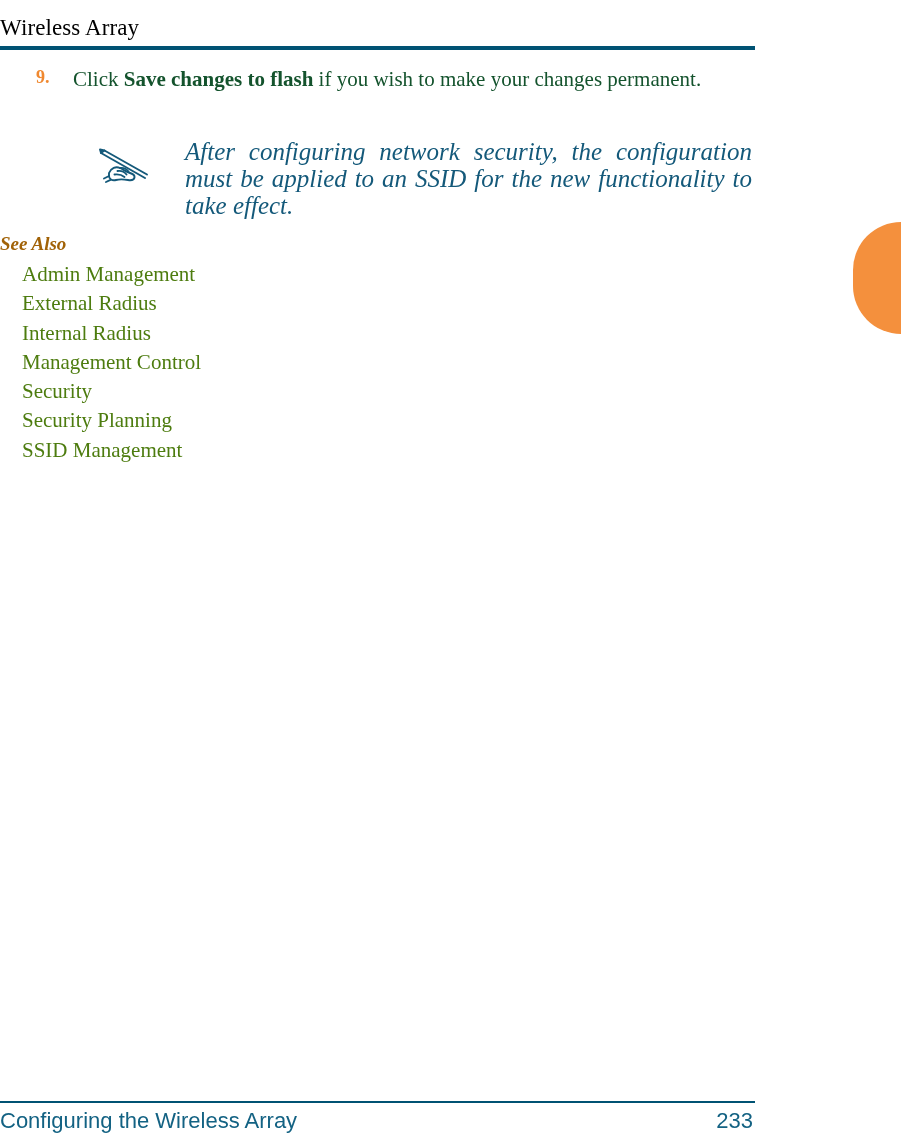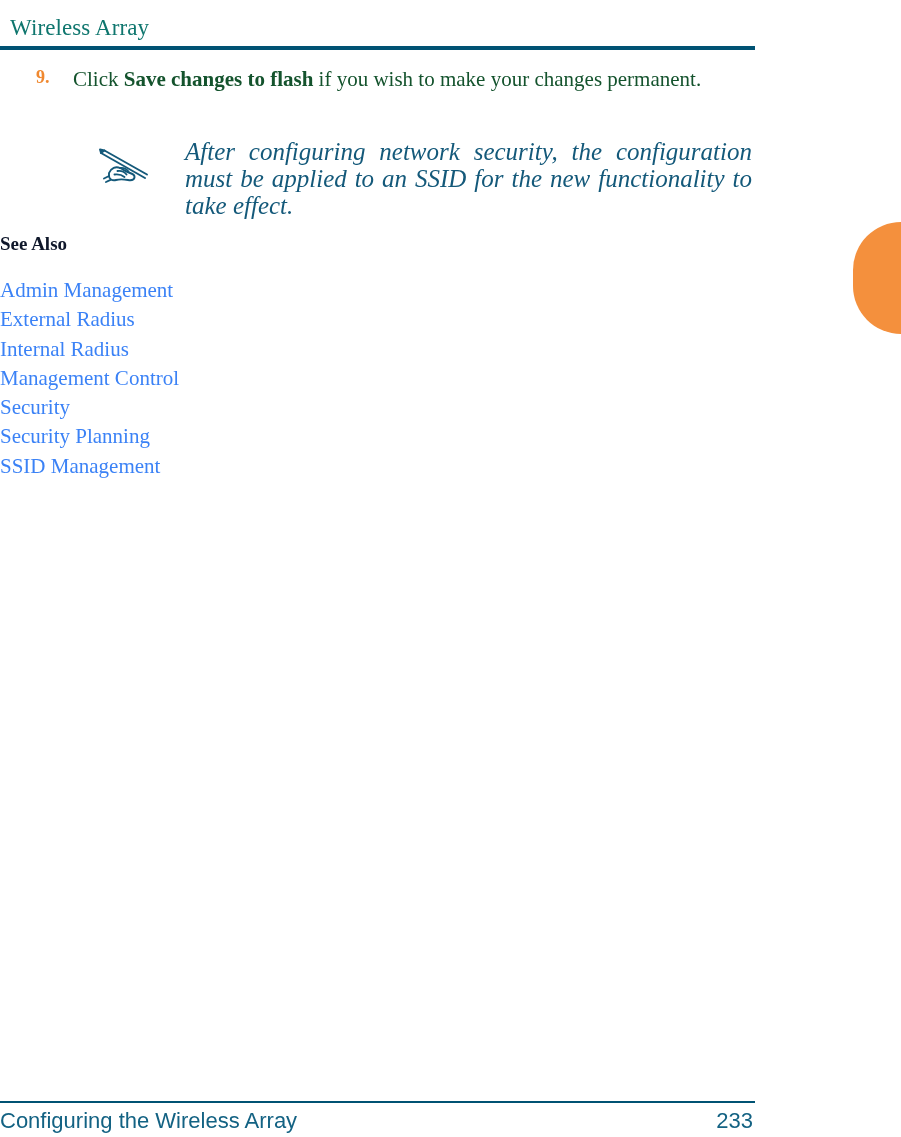--- a/index.html
+++ b/index.html
@@ -23,24 +23,23 @@
     top: 0;
     width: 901px;
     height: 52px;
   }
   #header-title {
     position: absolute;
     left: 0px;
     top: 15px;
     font-family: "Liberation Serif", "DejaVu Serif", serif;
     font-size: 23px;
-    color: #0f766e;
+    color: #000000;
     letter-spacing: 0.1px;
     white-space: nowrap;
-    padding-left: 10px;
   }
   #header-logo {
     position: absolute;
     left: 592px;
     top: 5px;
     width: 165px;
     height: 40px;
   }
   #header-rule {
     position: absolute;
@@ -118,33 +117,35 @@
   }
 
   
   #see-also-block {
     position: absolute;
     left: 0px;
     top: 232px;
     width: 500px;
   }
   #see-also-heading {
+    font-style: italic;
     font-weight: bold;
     font-size: 19px;
-    color: #0f172a;
+    color: #a16207;
     line-height: 24px;
-    margin-bottom: 20px;
+    margin-bottom: 4px;
   }
   .see-also-link {
     display: block;
     font-size: 21px;
     line-height: 29.3px;
-    color: #3b82f6;
+    color: #4d7c0f;
     white-space: nowrap;
     text-decoration: none;
+    padding-left: 22px;
   }
 
   
   #footer {
     position: absolute;
     left: 0px;
     bottom: 0px;
     width: 901px;
     height: 52px;
   }

